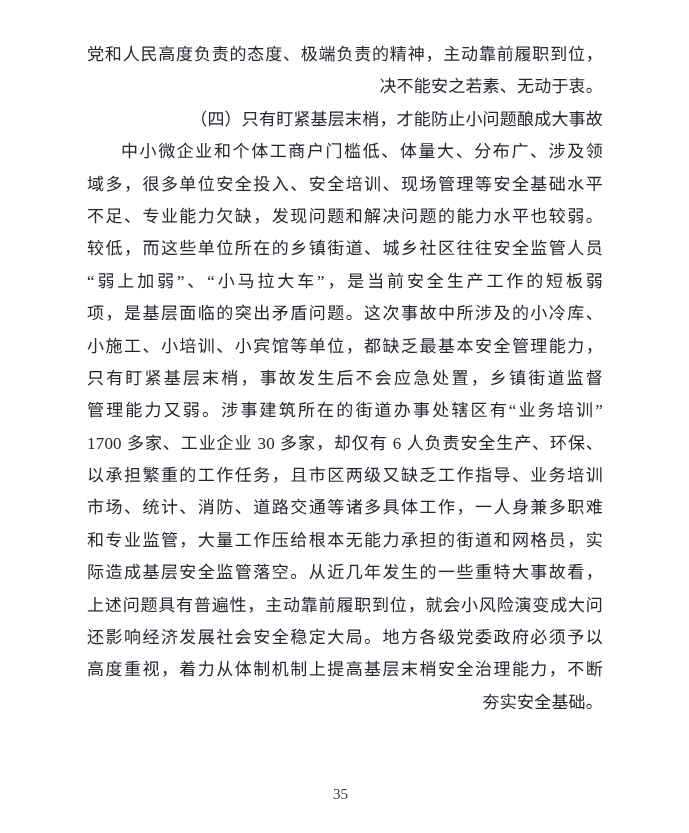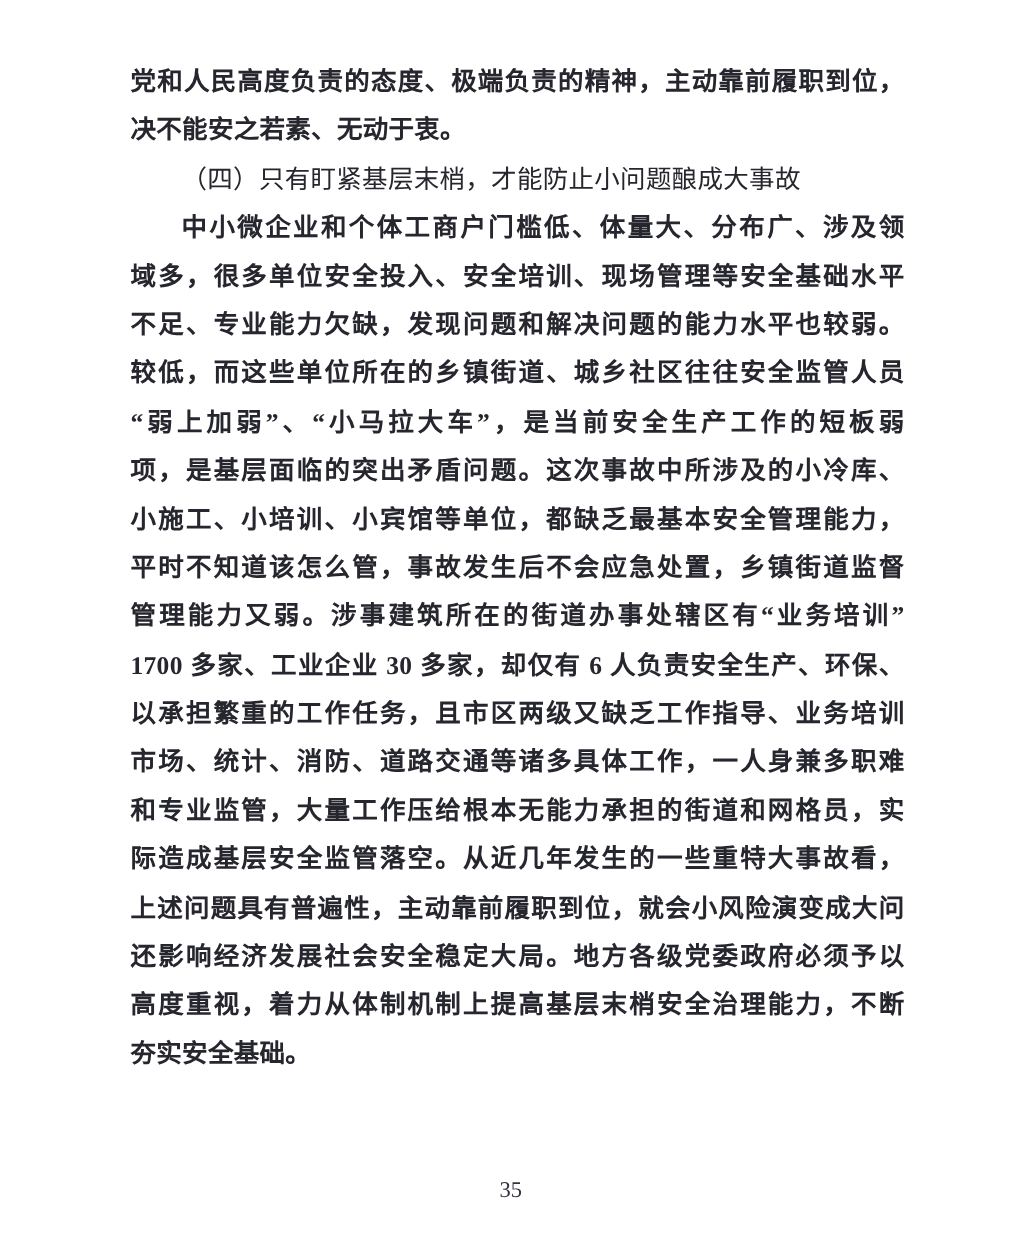--- a/index.html
+++ b/index.html
@@ -23,30 +23,29 @@
     width: 516px;
   }
   .line {
     margin: 0;
     padding: 0;
     font-size: 17px;
     line-height: 32.4px;
     height: 32.4px;
     letter-spacing: 0.2px;
     color: #26262e;
-    font-weight: bold;
   }
   
   .line.j {
     text-align: justify;
     text-align-last: justify;
   }
   
   .line.plain {
-    text-align: left;
+    text-align: right;
   }
   
   .line.indent {
     text-indent: 2em;
   }
   .section-heading {
     font-weight: normal;
   }
   .page-number {
     position: absolute;
@@ -69,21 +68,21 @@
     <p class="line j">党和人民高度负责的态度、极端负责的精神，主动靠前履职到位，</p>
     <p class="line plain">决不能安之若素、无动于衷。</p>
     <p class="line plain indent section-heading">（四）只有盯紧基层末梢，才能防止小问题酿成大事故</p>
     <p class="line j indent">中小微企业和个体工商户门槛低、体量大、分布广、涉及领</p>
     <p class="line j">域多，很多单位安全投入、安全培训、现场管理等安全基础水平</p>
     <p class="line j">不足、专业能力欠缺，发现问题和解决问题的能力水平也较弱。</p>
     <p class="line j">较低，而这些单位所在的乡镇街道、城乡社区往往安全监管人员</p>
     <p class="line j">“弱上加弱”、“小马拉大车”，是当前安全生产工作的短板弱</p>
     <p class="line j">项，是基层面临的突出矛盾问题。这次事故中所涉及的小冷库、</p>
     <p class="line j">小施工、小培训、小宾馆等单位，都缺乏最基本安全管理能力，</p>
-    <p class="line j">平时不知道该怎么管，事故发生后不会应急处置，乡镇街道监督</p>
+    <p class="line j">只有盯紧基层末梢，事故发生后不会应急处置，乡镇街道监督</p>
     <p class="line j">管理能力又弱。涉事建筑所在的街道办事处辖区有“业务培训”</p>
     <p class="line j">1700 多家、工业企业 30 多家，却仅有 6 人负责安全生产、环保、</p>
     <p class="line j">以承担繁重的工作任务，且市区两级又缺乏工作指导、业务培训</p>
     <p class="line j">市场、统计、消防、道路交通等诸多具体工作，一人身兼多职难</p>
     <p class="line j">和专业监管，大量工作压给根本无能力承担的街道和网格员，实</p>
     <p class="line j">际造成基层安全监管落空。从近几年发生的一些重特大事故看，</p>
     <p class="line j">上述问题具有普遍性，主动靠前履职到位，就会小风险演变成大问</p>
     <p class="line j">还影响经济发展社会安全稳定大局。地方各级党委政府必须予以</p>
     <p class="line j">高度重视，着力从体制机制上提高基层末梢安全治理能力，不断</p>
     <p class="line plain">夯实安全基础。</p>

